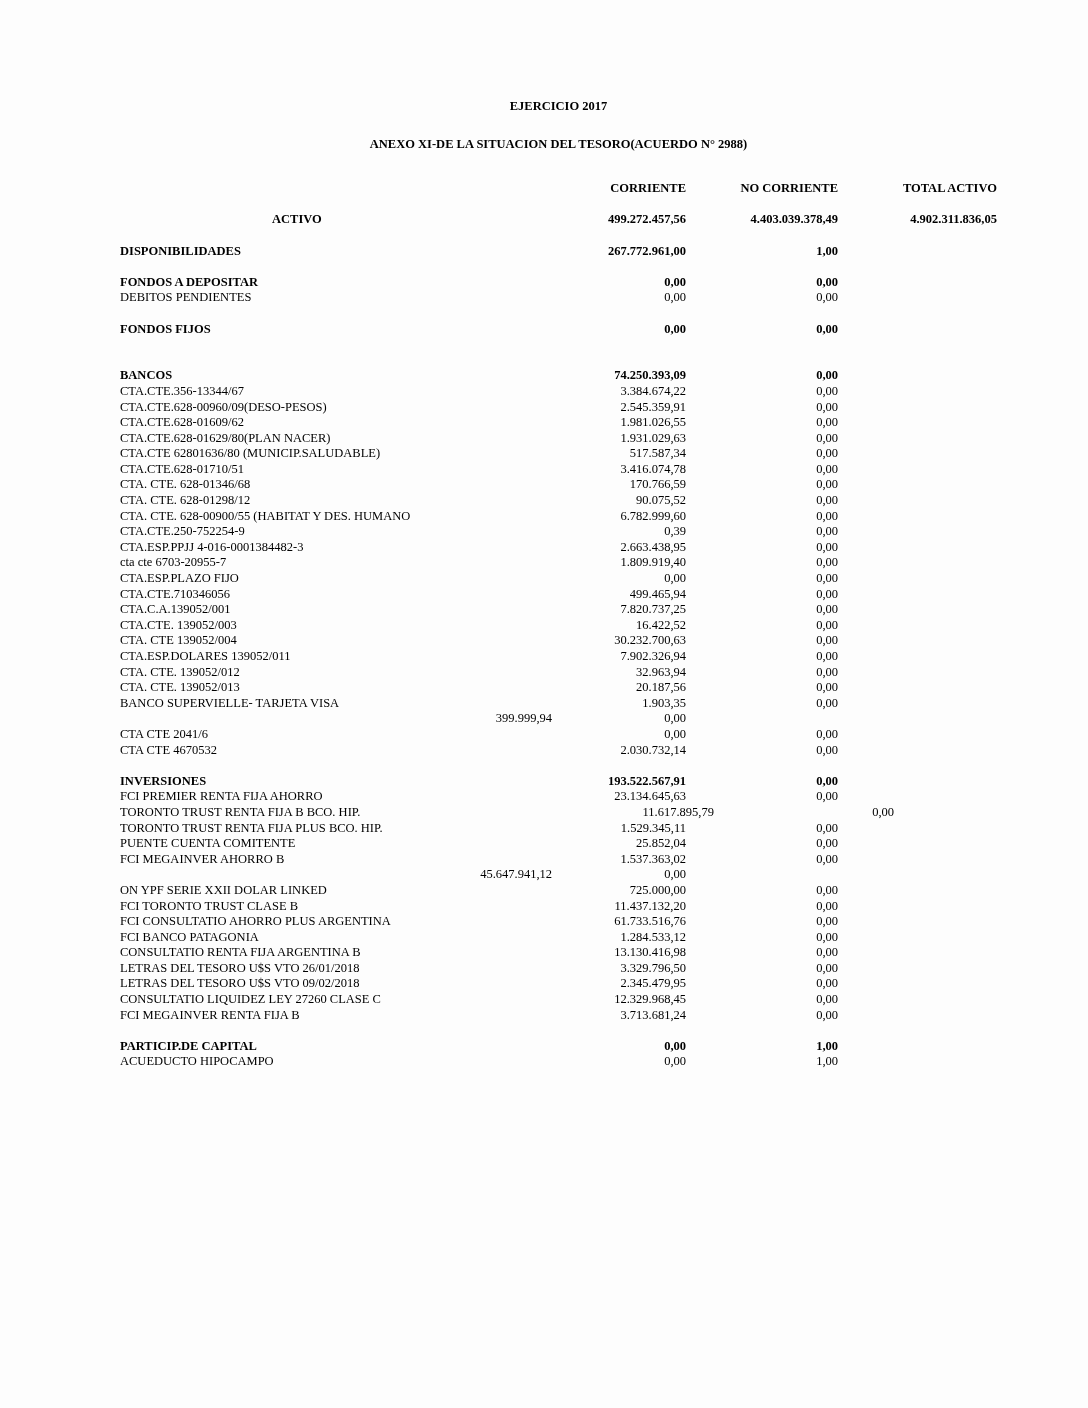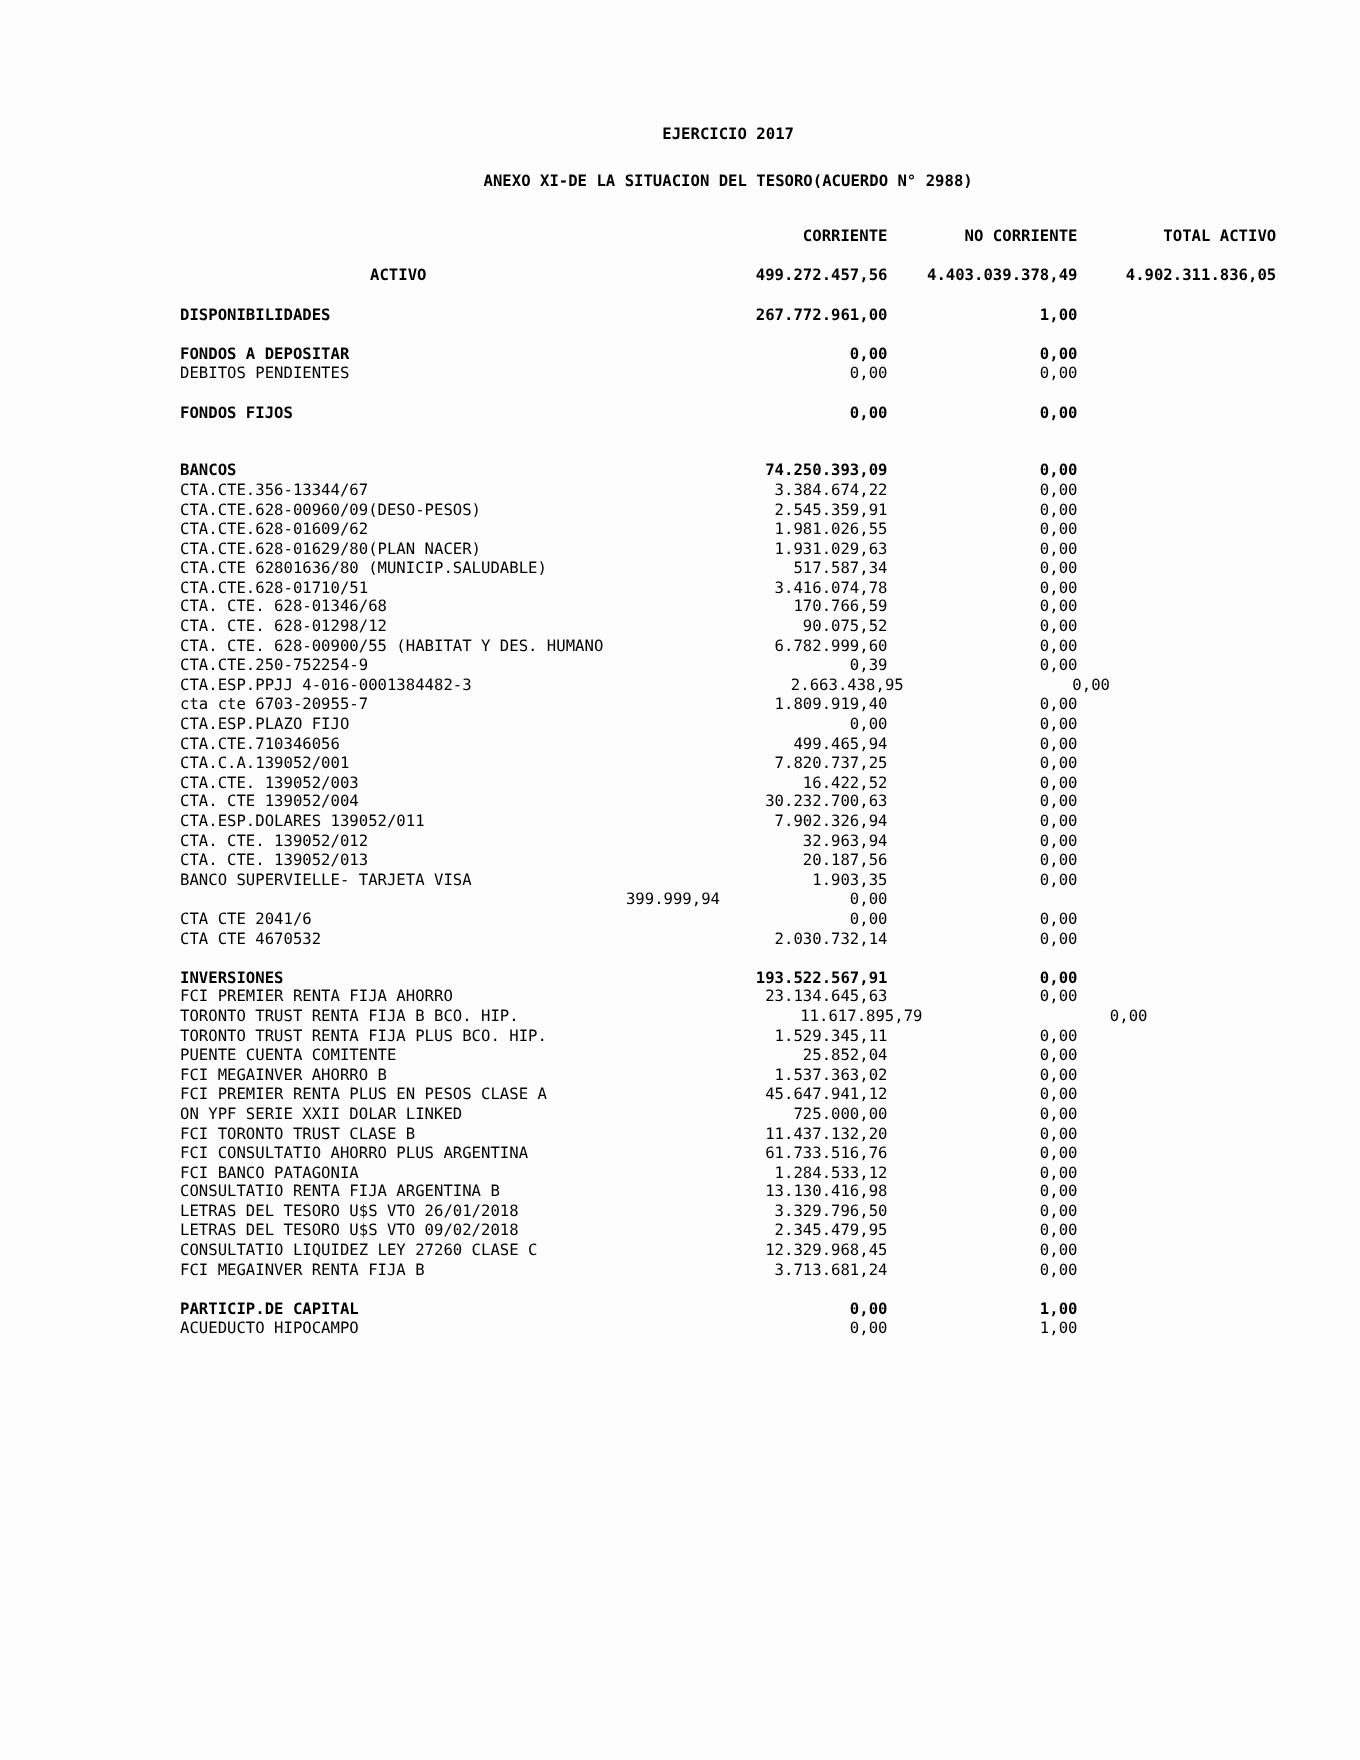--- a/index.html
+++ b/index.html
@@ -10,23 +10,24 @@
     margin: 0 auto;
     background: #fdfdfd;
     font-family: "DejaVu Sans Mono", "Liberation Mono", monospace;
     font-size: 12.5px;
     line-height: 15.6px;
     color: #000000;
     overflow: hidden;
   }
   .content {
     position: absolute;
-    left: 144px;
+    left: 120px;
     top: 99px;
     width: 877px;
+    font-family: Liberation Serif, serif;
   }
   .title-line {
     text-align: center;
     font-weight: bold;
     white-space: pre;
   }
   .title-line.second { margin-top: 22px; }
   .col-headers {
     display: grid;
     grid-template-columns: 432px 134px 152px 159px;
@@ -152,21 +153,21 @@
     <div class="num">6.782.999,60</div>
     <div class="num">0,00</div>
     <div class="num"></div>
   </div>
         <div class="row" style="margin-top: 0px;">
     <div class="label">CTA.CTE.250-752254-9</div>
     <div class="num">0,39</div>
     <div class="num">0,00</div>
     <div class="num"></div>
   </div>
-        <div class="row" style="margin-top: 0px; gap: 13px;">
+        <div class="row" style="margin-top: 0px;">
     <div class="label">CTA.ESP.PPJJ 4-016-0001384482-3</div>
     <div class="num">2.663.438,95</div>
     <div class="num">0,00</div>
     <div class="num"></div>
   </div>
         <div class="row" style="margin-top: 0px;">
     <div class="label">cta cte 6703-20955-7</div>
     <div class="num">1.809.919,40</div>
     <div class="num">0,00</div>
     <div class="num"></div>
@@ -272,21 +273,20 @@
     <div class="num">0,00</div>
     <div class="num"></div>
   </div>
         <div class="row" style="margin-top: 0px;">
     <div class="label">FCI MEGAINVER AHORRO B</div>
     <div class="num">1.537.363,02</div>
     <div class="num">0,00</div>
     <div class="num"></div>
   </div>
         <div class="row" style="margin-top: 0px;">
-    <div class="label">FCI PREMIER RENTA PLUS EN PESOS CLASE A</div>
     <div class="num">45.647.941,12</div>
     <div class="num">0,00</div>
     <div class="num"></div>
   </div>
         <div class="row" style="margin-top: 0px;">
     <div class="label">ON YPF SERIE XXII DOLAR LINKED</div>
     <div class="num">725.000,00</div>
     <div class="num">0,00</div>
     <div class="num"></div>
   </div>

